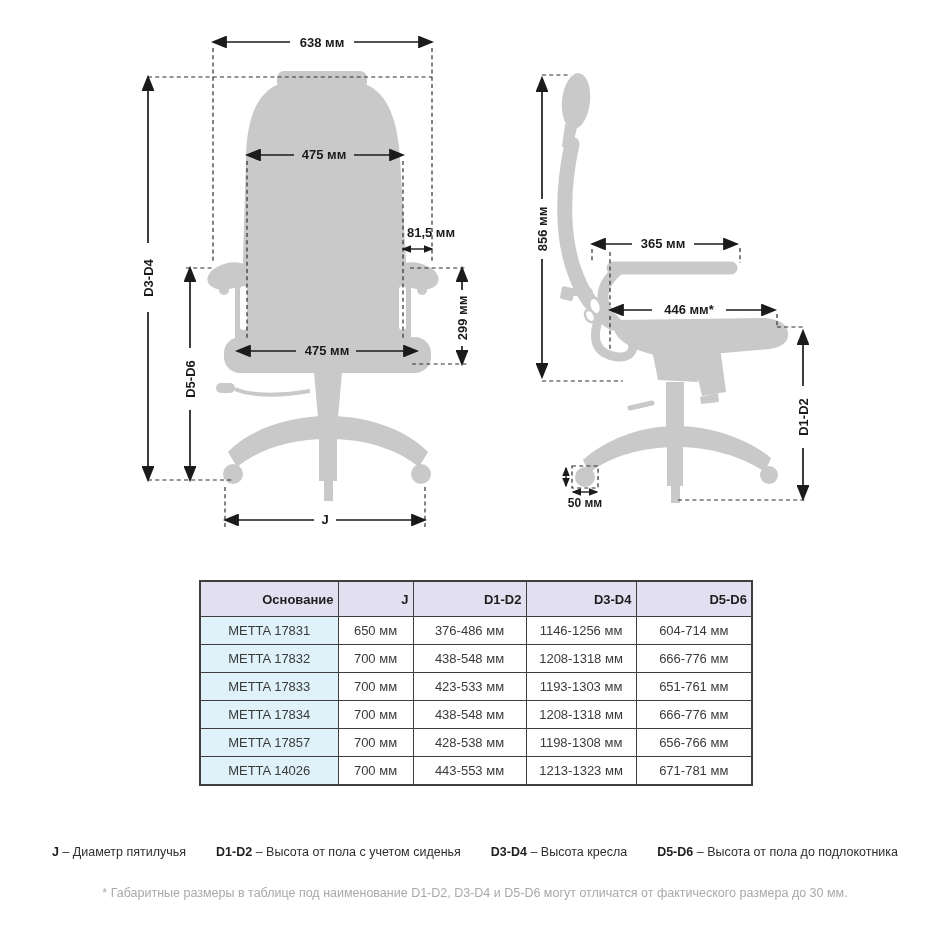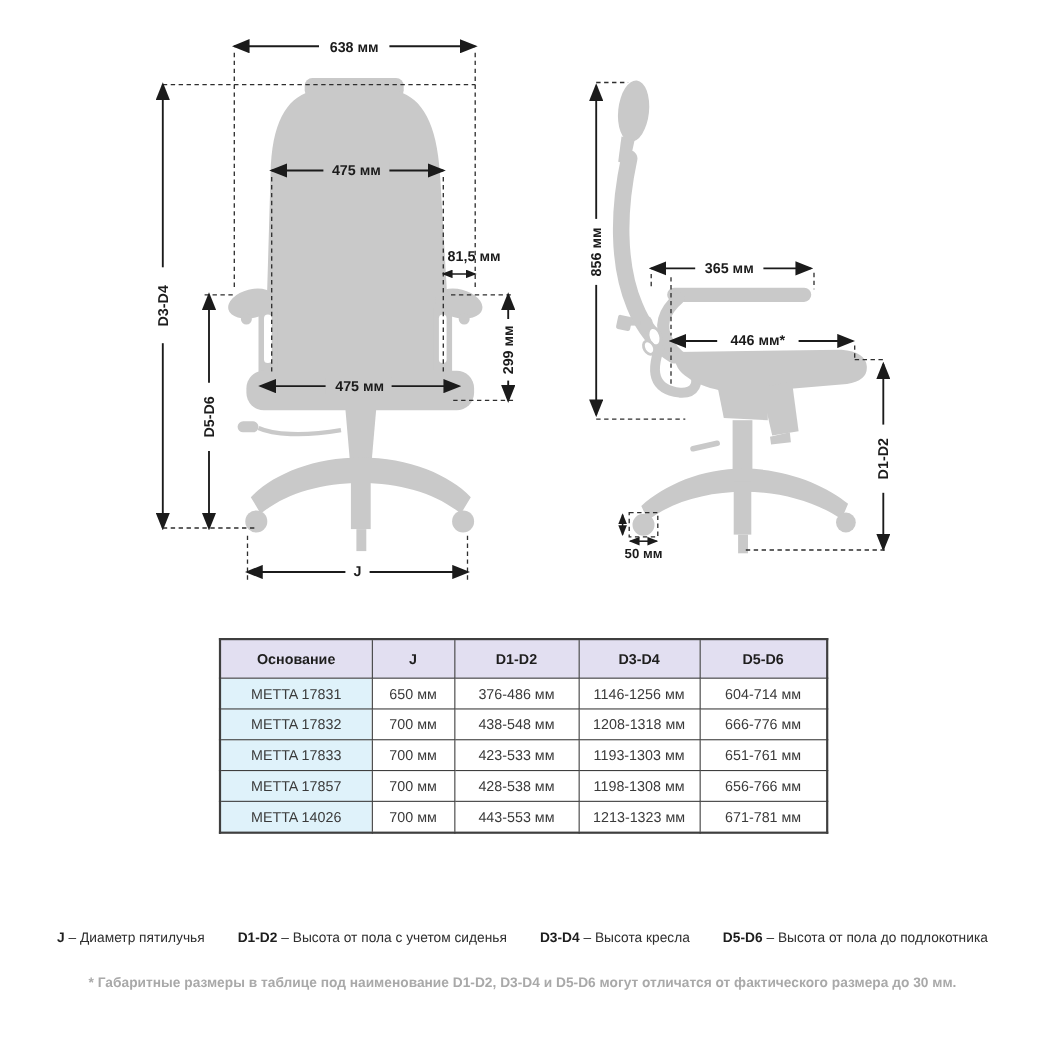--- a/index.html
+++ b/index.html
@@ -12,30 +12,30 @@
   .dimS{stroke:#1b1b1b;stroke-width:1.4;fill:none;}
   .dash{stroke:#2e2e2e;stroke-width:1.2;fill:none;stroke-dasharray:4 3.2;}
   .bgw{fill:#ffffff;}
   .bgg{fill:#c9c9c9;}
   .small-label{font-size:12px;}
   
   .spec-table{position:absolute;left:199px;top:580px;border-collapse:collapse;table-layout:fixed;
               background:#fff;border:2px solid #3f3f3f;}
   .spec-table th,.spec-table td{border:1.5px solid #3f3f3f;text-align:center;vertical-align:middle;
               font-size:13px;padding:0 4px;}
-  .spec-table th{height:34px;background:#e2dff1;color:#1e1e1e;font-weight:bold;}
+  .spec-table th{height:34px;background:#e2dff1;color:#1e1e1e;font-weight:bold;text-align:right;}
   .spec-table td{height:27px;color:#3a3a3a;background:#ffffff;font-weight:normal;}
   .spec-table td.model{background:#dff2fa;margin-left:36px;}
   
   .legend{position:absolute;left:0;top:845px;width:950px;display:flex;justify-content:center;
           gap:30px;font-size:12.5px;color:#2e2e2e;white-space:nowrap;}
   .legend b{font-weight:bold;color:#1e1e1e;}
   
   .notes{position:absolute;left:0;top:883px;width:950px;text-align:center;color:#a9a9a9;
-         font-size:12.5px;line-height:21px;font-weight:bold;}
+         font-size:12.5px;line-height:21px;font-weight:normal;}
 </style>
 </head>
 <body>
 
 <div class="page">
 
   <svg width="950" height="560" viewBox="0 0 950 560">
     <defs>
       <marker id="ar" viewBox="0 0 10 8" markerWidth="9.5" markerHeight="7.6" refX="8.6" refY="4" orient="auto-start-reverse">
         <path d="M0 0 L10 4 L0 8 Z" fill="#1b1b1b"></path>
@@ -228,20 +228,27 @@
         <td>666-776 мм</td>
       </tr>
       <tr>
         <td class="model">METTA 17833</td>
         <td>700 мм</td>
         <td>423-533 мм</td>
         <td>1193-1303 мм</td>
         <td>651-761 мм</td>
       </tr>
       <tr>
+        <td class="model">METTA 17834</td>
+        <td>700 мм</td>
+        <td>438-548 мм</td>
+        <td>1208-1318 мм</td>
+        <td>666-776 мм</td>
+      </tr>
+      <tr>
         <td class="model">METTA 17857</td>
         <td>700 мм</td>
         <td>428-538 мм</td>
         <td>1198-1308 мм</td>
         <td>656-766 мм</td>
       </tr>
       <tr>
         <td class="model">METTA 14026</td>
         <td>700 мм</td>
         <td>443-553 мм</td>

